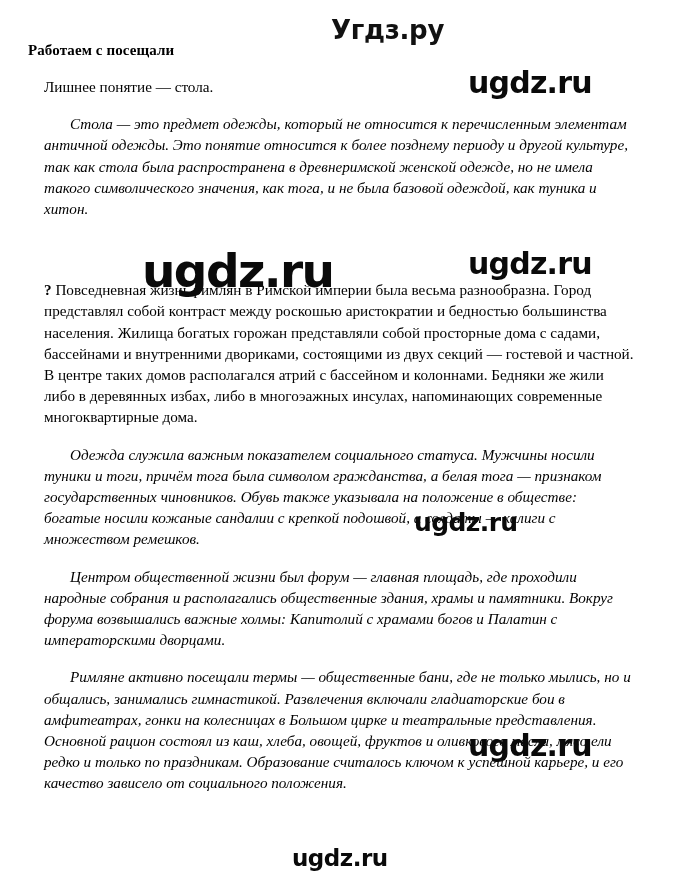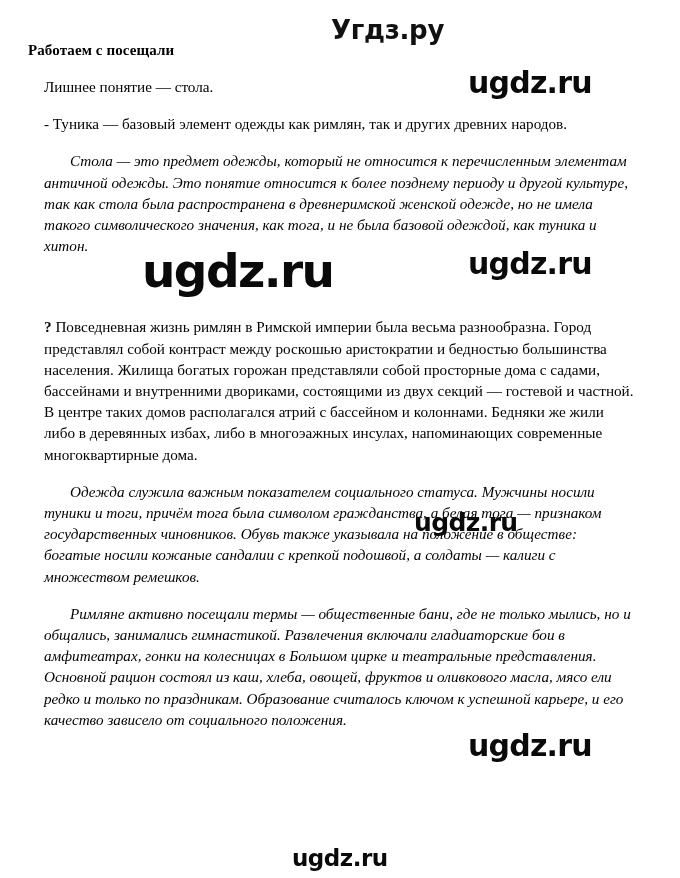--- a/index.html
+++ b/index.html
@@ -101,31 +101,31 @@
 
   <div id="site-logo">Угдз.ру</div>
 
   <div id="content">
 
     <div class="heading">Работаем с посещали</div>
 
     <div class="para">Лишнее понятие — стола.</div>
 
 
-    <div class="para">- Туника — базовый элемент одежды как римлян, так и других древних народов.</div>
 
 
     <div class="para indent">Стола — это предмет одежды, который не относится к перечисленным элементам античной одежды. Это понятие относится к более позднему периоду и другой культуре, так как стола была распространена в древнеримской женской одежде, но не имела такого символического значения, как тога, и не была базовой одеждой, как туника и хитон.</div>
 
     <div class="gap-lg"></div>
 
     <div class="para"><span class="q-mark">?</span> <span>Повседневная жизнь римлян в Римской империи была весьма разнообразна. Город представлял собой контраст между роскошью аристократии и бедностью большинства населения. Жилища богатых горожан представляли собой просторные дома с садами, бассейнами и внутренними двориками, состоящими из двух секций — гостевой и частной. В центре таких домов располагался атрий с бассейном и колоннами. Бедняки же жили либо в деревянных избах, либо в многоэажных инсулах, напоминающих современные многоквартирные дома.</span></div>
 
     <div class="para indent">Одежда служила важным показателем социального статуса. Мужчины носили туники и тоги, причём тога была символом гражданства, а белая тога — признаком государственных чиновников. Обувь также указывала на положение в обществе: богатые носили кожаные сандалии с крепкой подошвой, а солдаты — калиги с множеством ремешков.</div>
 
+    <div class="para indent">Центром общественной жизни был форум — главная площадь, где проходили народные собрания и располагались общественные здания, храмы и памятники. Вокруг форума возвышались важные холмы: Капитолий с храмами богов и Палатин с императорскими дворцами.</div>
 
     <div class="para indent">Римляне активно посещали термы — общественные бани, где не только мылись, но и общались, занимались гимнастикой. Развлечения включали гладиаторские бои в амфитеатрах, гонки на колесницах в Большом цирке и театральные представления. Основной рацион состоял из каш, хлеба, овощей, фруктов и оливкового масла, мясо ели редко и только по праздникам. Образование считалось ключом к успешной карьере, и его качество зависело от социального положения.</div>
 
 
   </div>
 
   <div class="wm medium" style="left:468px; top:65px;">ugdz.ru</div>
 
   <div class="wm large" style="left:142px; top:243px;">ugdz.ru</div>
 

